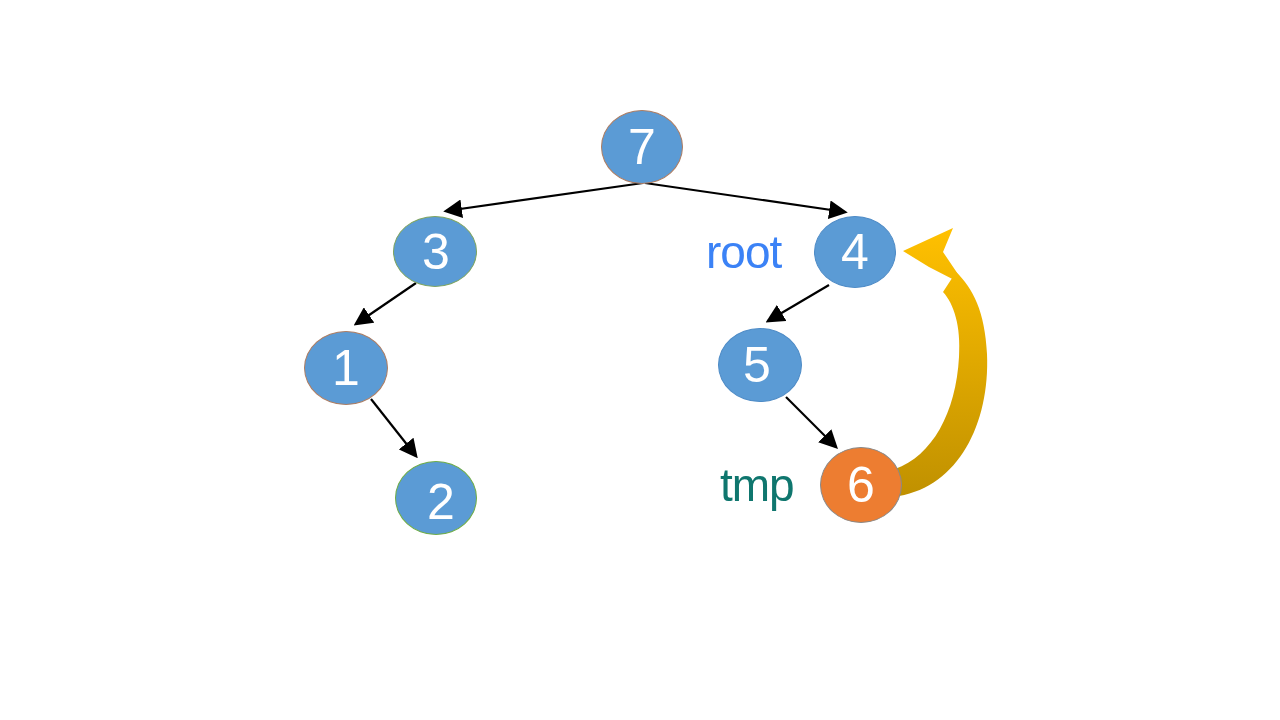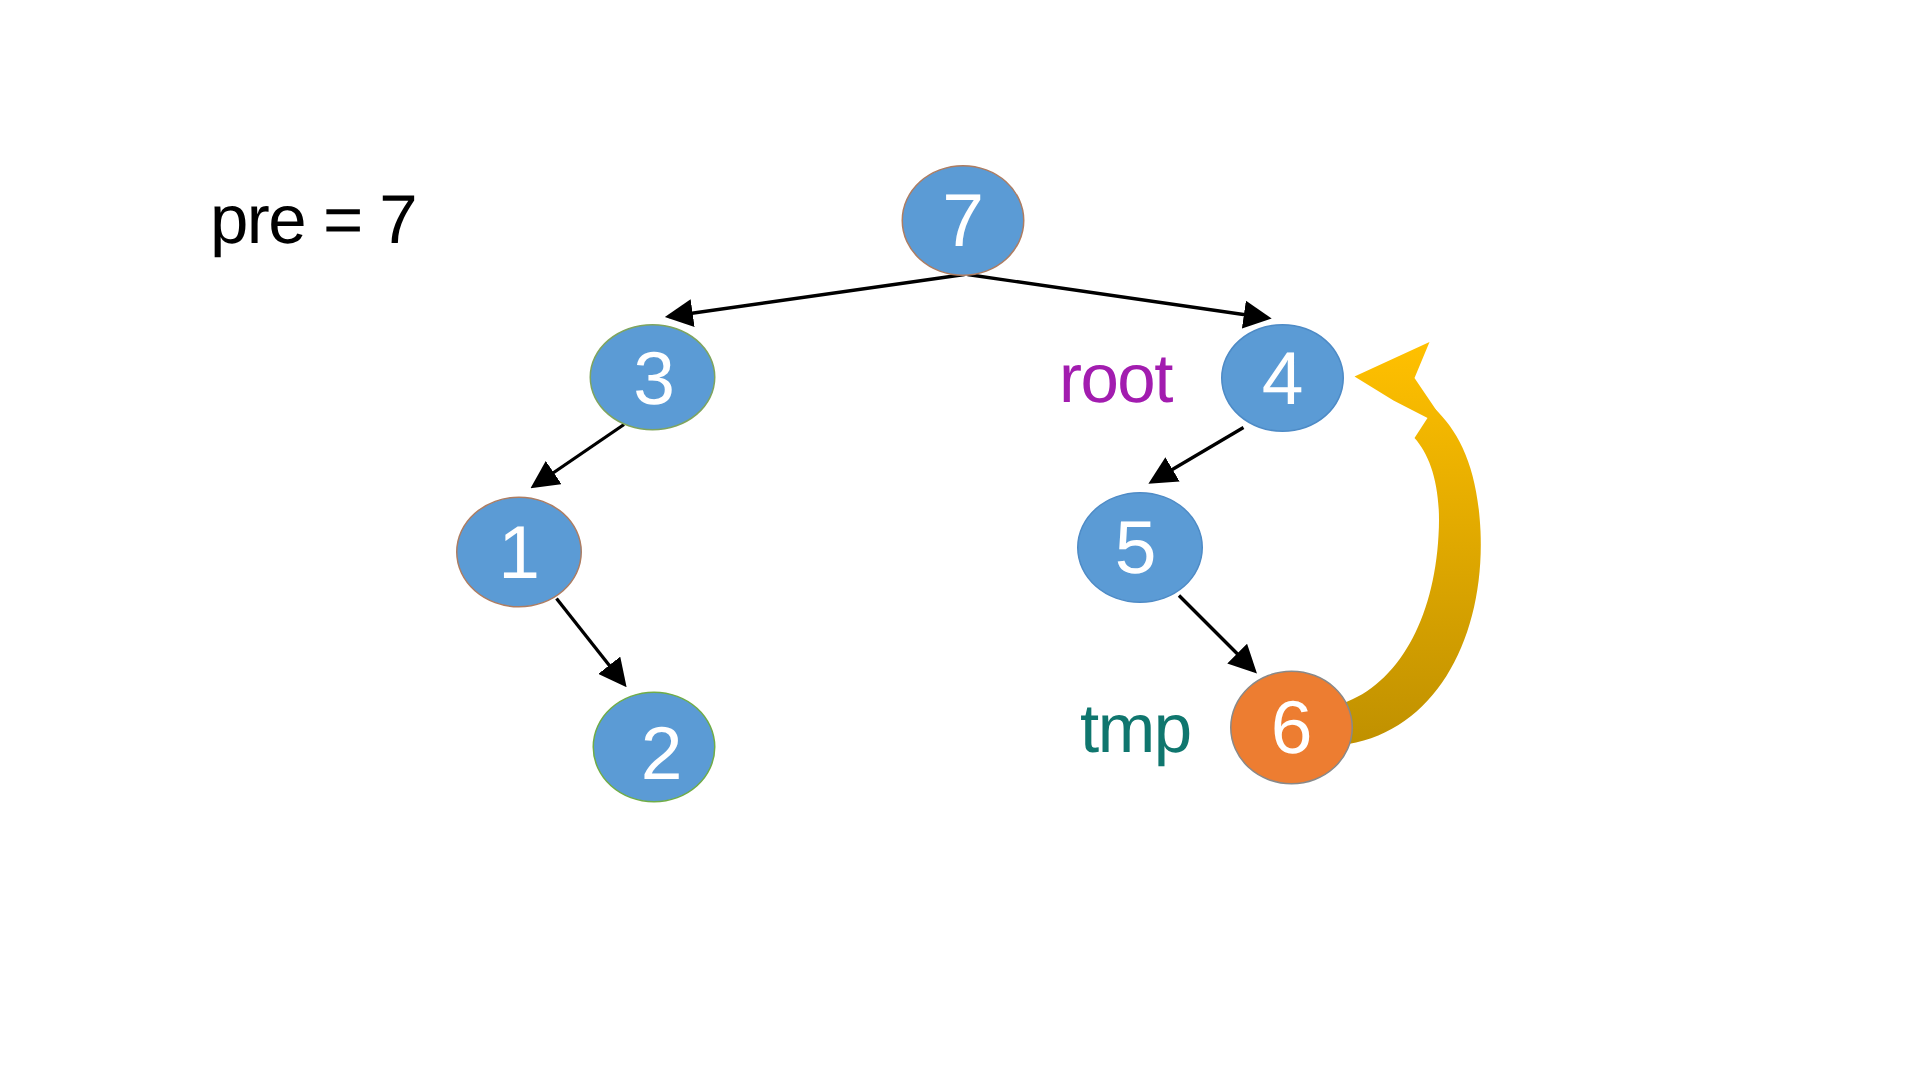--- a/index.html
+++ b/index.html
@@ -62,22 +62,21 @@
                C 958 486, 990 424, 987 354
                C 985 312 973 288 956 272
                L 943 292
                C 954 304 961 326 959 357
                C 956 413 932 456 895 469
                Z" fill="url(#goldGrad)"></path>
       <polygon class="gold-head" points="903,251 953,228 943,252 966,286 929,267" fill="url(#goldGrad)"></polygon>
     </g>
   </svg>
 
-  <div class="label pre-label" style="color: rgb(0, 0, 0);">pre = 7</div>
-  <div class="label root-label" style="color: #a21caf;">root</div>
+  <div class="label root-label" style="color: #3b82f6;">root</div>
   <div class="label tmp-label" style="color: #0f766e;">tmp</div>
 
   <div class="node n7" style="background: rgb(91, 155, 213); border-color: rgb(174, 125, 98);">
     <span class="digit" style="color: rgb(255, 255, 255);">7</span>
   </div>
   <div class="node n3" style="background: rgb(91, 155, 213); border-color: rgb(127, 165, 95);">
     <span class="digit" style="color: rgb(255, 255, 255);">3</span>
   </div>
   <div class="node n4" style="background: rgb(91, 155, 213); border-color: rgb(78, 139, 198);">
     <span class="digit" style="color: rgb(255, 255, 255);">4</span>

